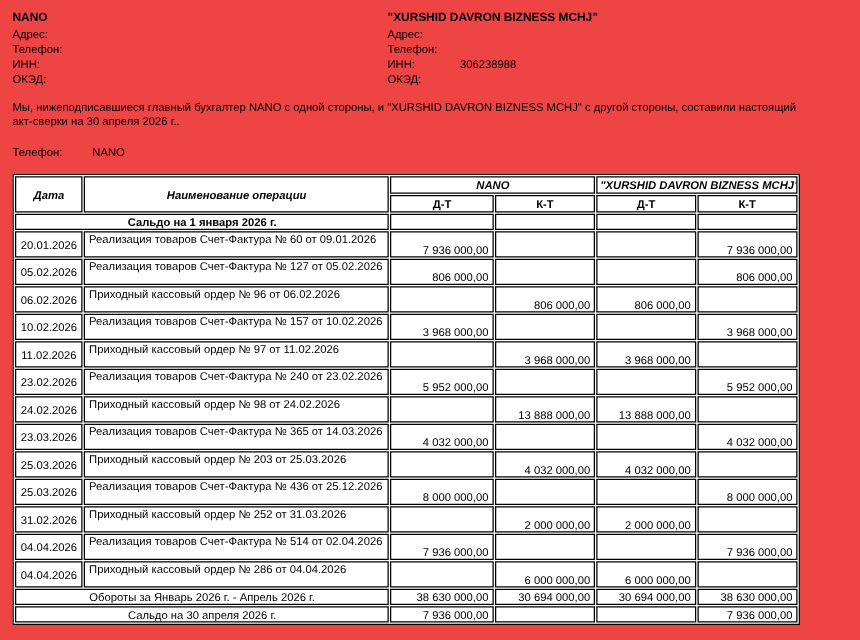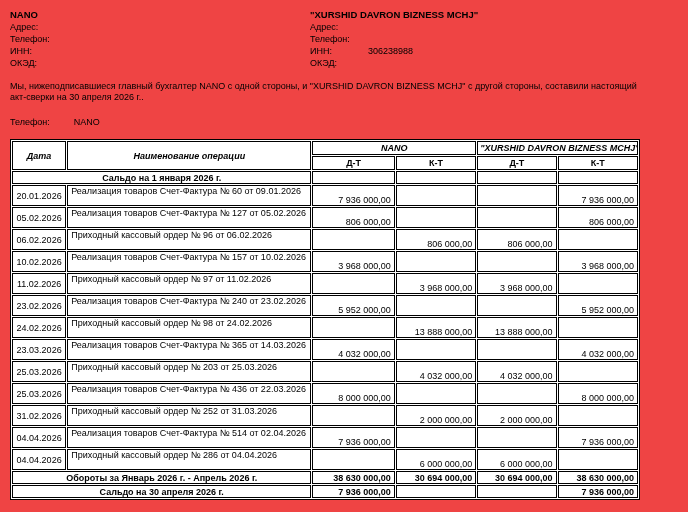--- a/index.html
+++ b/index.html
@@ -45,21 +45,21 @@
   tr.hdr-group { height: 14px; font-style: italic; }
   tr.hdr-sub { height: 12px; }
   tr.balance-row { height: 13px; }
   tr.op-row { height: 21px; }
   td.c-date { text-align: center; vertical-align: middle; }
   td.c-op { text-align: left; vertical-align: top; padding-top: 1px; }
   td.c-num { text-align: right; vertical-align: bottom; padding-bottom: 3px; }
   tr.balance-row td.c-num, tr.totals-row td.c-num { vertical-align: middle; padding-bottom: 0; }
   td.section-label { font-weight: bold; text-align: center; vertical-align: middle; }
   tr.totals-row { height: 13px; }
-  tr.totals-row td { font-weight: bold; }
+  tr.totals-row td { font-weight: normal; }
 </style>
 </head>
 <body>
 
 <div class="page">
 
   <div class="header-cols">
     <div class="party">
       <div class="party-name">NANO</div>
       <div class="party-row">
@@ -205,21 +205,21 @@
         <tr class="op-row">
           <td class="c-date">25.03.2026</td>
           <td class="c-op">Приходный кассовый ордер № 203 от 25.03.2026</td>
           <td class="c-num"></td>
           <td class="c-num">4 032 000,00</td>
           <td class="c-num">4 032 000,00</td>
           <td class="c-num"></td>
         </tr>
         <tr class="op-row">
           <td class="c-date">25.03.2026</td>
-          <td class="c-op">Реализация товаров Счет-Фактура № 436 от 22.03.2026</td>
+          <td class="c-op">Реализация товаров Счет-Фактура № 436 от 25.12.2026</td>
           <td class="c-num">8 000 000,00</td>
           <td class="c-num"></td>
           <td class="c-num"></td>
           <td class="c-num">8 000 000,00</td>
         </tr>
         <tr class="op-row">
           <td class="c-date">31.02.2026</td>
           <td class="c-op">Приходный кассовый ордер № 252 от 31.03.2026</td>
           <td class="c-num"></td>
           <td class="c-num">2 000 000,00</td>

